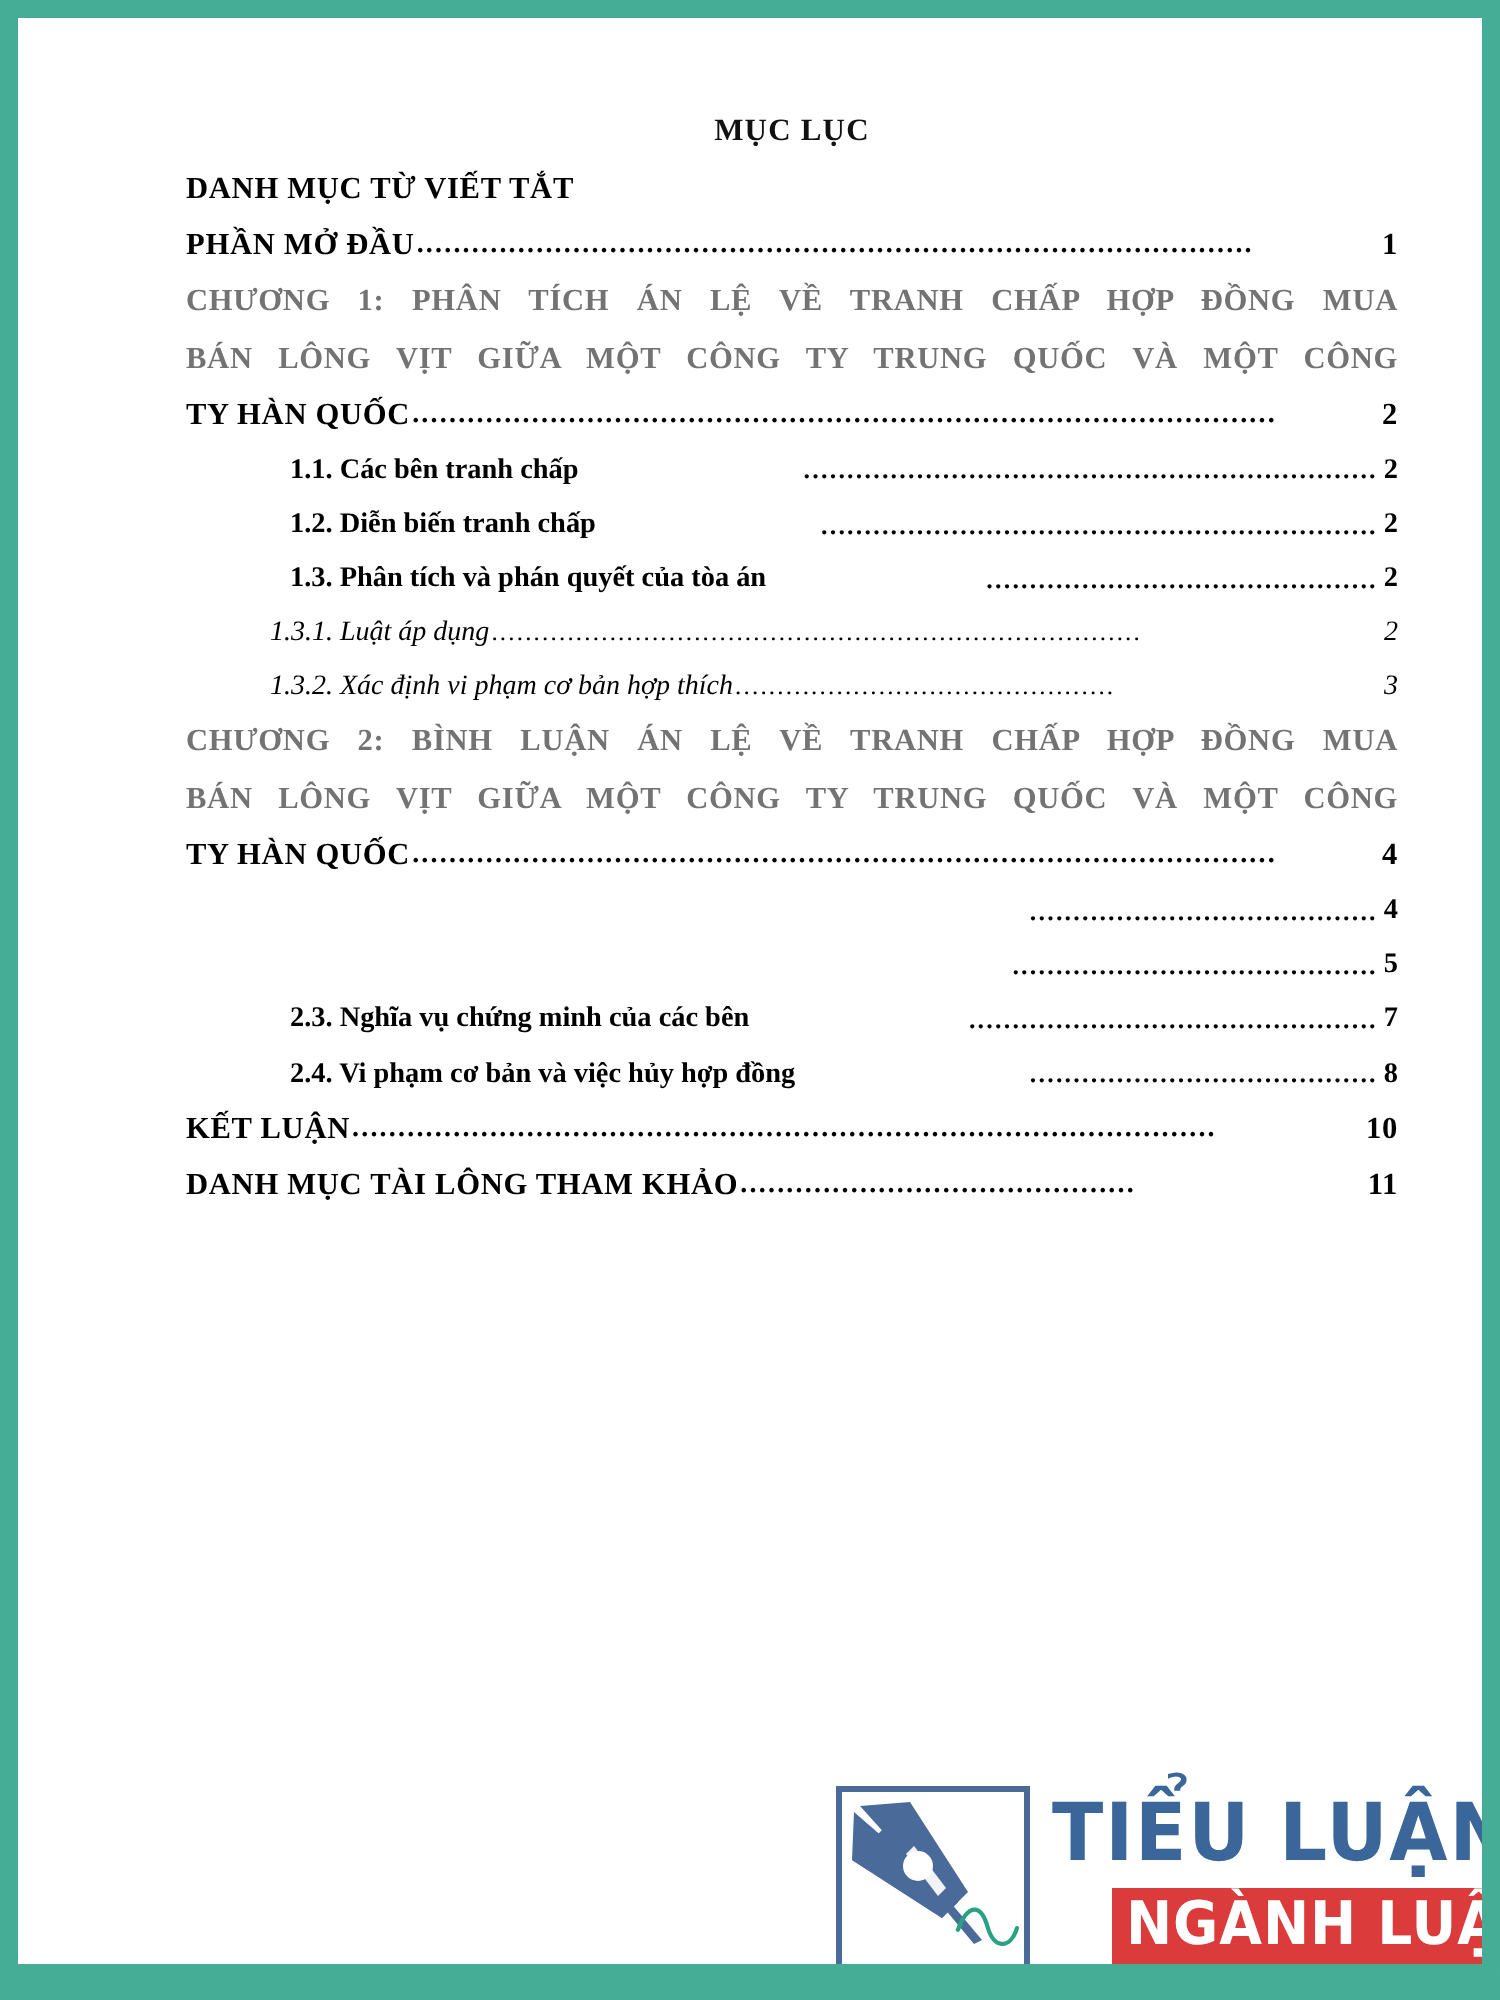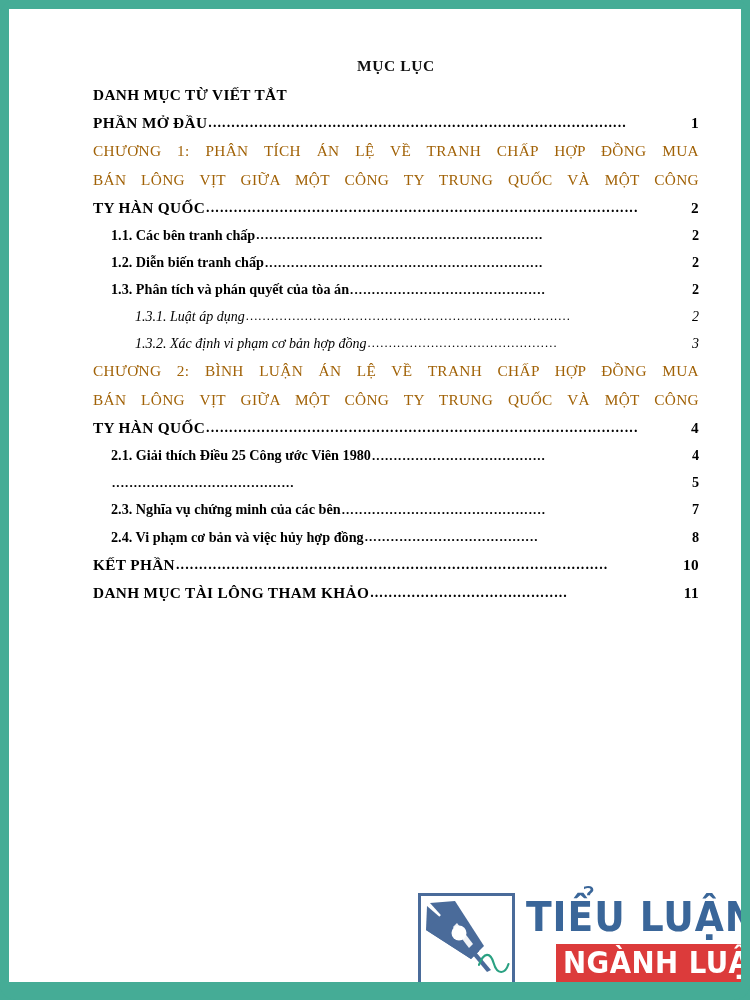--- a/index.html
+++ b/index.html
@@ -82,37 +82,38 @@
 
   
   .lvl0 {
     font-weight: bold;
     letter-spacing: .35px;
   }
   .lvl0 .lbl { text-transform: none; }
 
   
   .cont {
-    font-weight: normal;
+    font-weight: bold;
     font-size: 15.3px;
     letter-spacing: .35px;
     line-height: 1.1;
     margin-bottom: 11.5px;
-    color: #a16207;
+    color: #737373;
     text-align: justify;
     text-align-last: justify;
     white-space: nowrap;
   }
 
   
   .lvl1 {
     font-weight: bold;
     font-size: 14.2px;
-    margin-left: 18px;
+    margin-left: 52px;
     margin-bottom: 11.5px;
+    text-align: right;
   }
   .lvl1 .dots { font-size: 13px; }
 
   
   .lvl2 {
     font-style: italic;
     font-weight: normal;
     font-size: 14px;
     margin-left: 42px;
     margin-bottom: 11.5px;
@@ -218,52 +219,51 @@
             <span class="lbl">1.3. Phân tích và phán quyết của tòa án</span>
             <span class="dots">.............................................</span>
             <span class="pg">2</span>
           </div>
           <div class="toc-line lvl2">
             <span class="lbl">1.3.1. Luật áp dụng</span>
             <span class="dots">.............................................................................</span>
             <span class="pg">2</span>
           </div>
           <div class="toc-line lvl2">
-            <span class="lbl">1.3.2. Xác định vi phạm cơ bản hợp đồng</span>
+            <span class="lbl">1.3.2. Xác định vi phạm cơ bản hợp thích</span>
             <span class="dots">.............................................</span>
             <span class="pg">3</span>
           </div>
           <div class="cont">CHƯƠNG 2:  BÌNH LUẬN ÁN LỆ VỀ TRANH CHẤP HỢP ĐỒNG MUA</div>
           <div class="cont">BÁN  LÔNG VỊT GIỮA MỘT CÔNG TY TRUNG QUỐC VÀ MỘT CÔNG</div>
           <div class="toc-line lvl0">
             <span class="lbl">TY HÀN QUỐC</span>
             <span class="dots">..............................................................................................</span>
             <span class="pg">4</span>
           </div>
           <div class="toc-line lvl1">
-            <span class="lbl">2.1. Giải thích Điều 25 Công ước Viên 1980</span>
             <span class="dots">........................................</span>
             <span class="pg">4</span>
           </div>
           <div class="toc-line lvl1">
             <span class="dots">..........................................</span>
             <span class="pg">5</span>
           </div>
           <div class="toc-line lvl1">
             <span class="lbl">2.3. Nghĩa vụ chứng minh của các bên</span>
             <span class="dots">...............................................</span>
             <span class="pg">7</span>
           </div>
           <div class="toc-line lvl1">
             <span class="lbl">2.4. Vi phạm cơ bản và việc hủy hợp đồng</span>
             <span class="dots">........................................</span>
             <span class="pg">8</span>
           </div>
           <div class="toc-line lvl0">
-            <span class="lbl">KẾT PHẦN</span>
+            <span class="lbl">KẾT LUẬN</span>
             <span class="dots">..............................................................................................</span>
             <span class="pg">10</span>
           </div>
           <div class="toc-line lvl0">
             <span class="lbl">DANH MỤC TÀI LÔNG THAM KHẢO</span>
             <span class="dots">...........................................</span>
             <span class="pg">11</span>
           </div>
         </div>
     </div>

